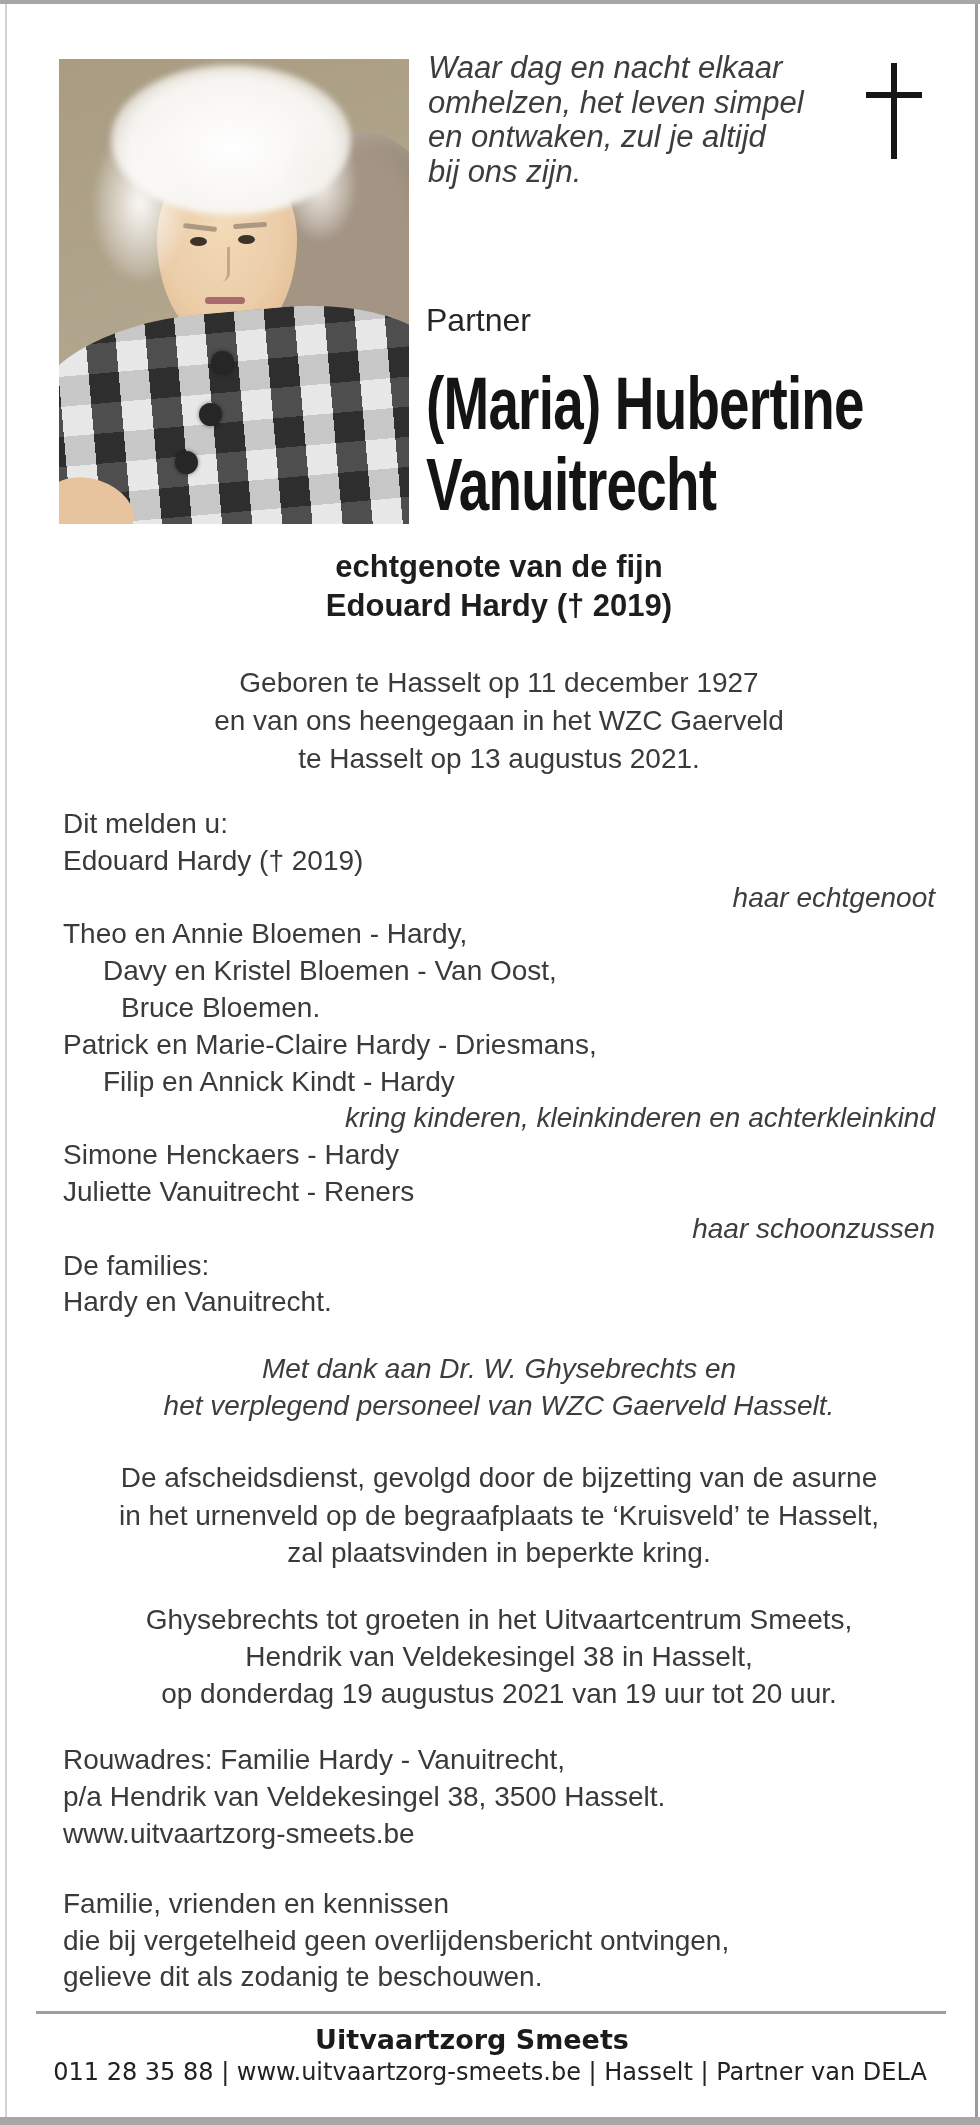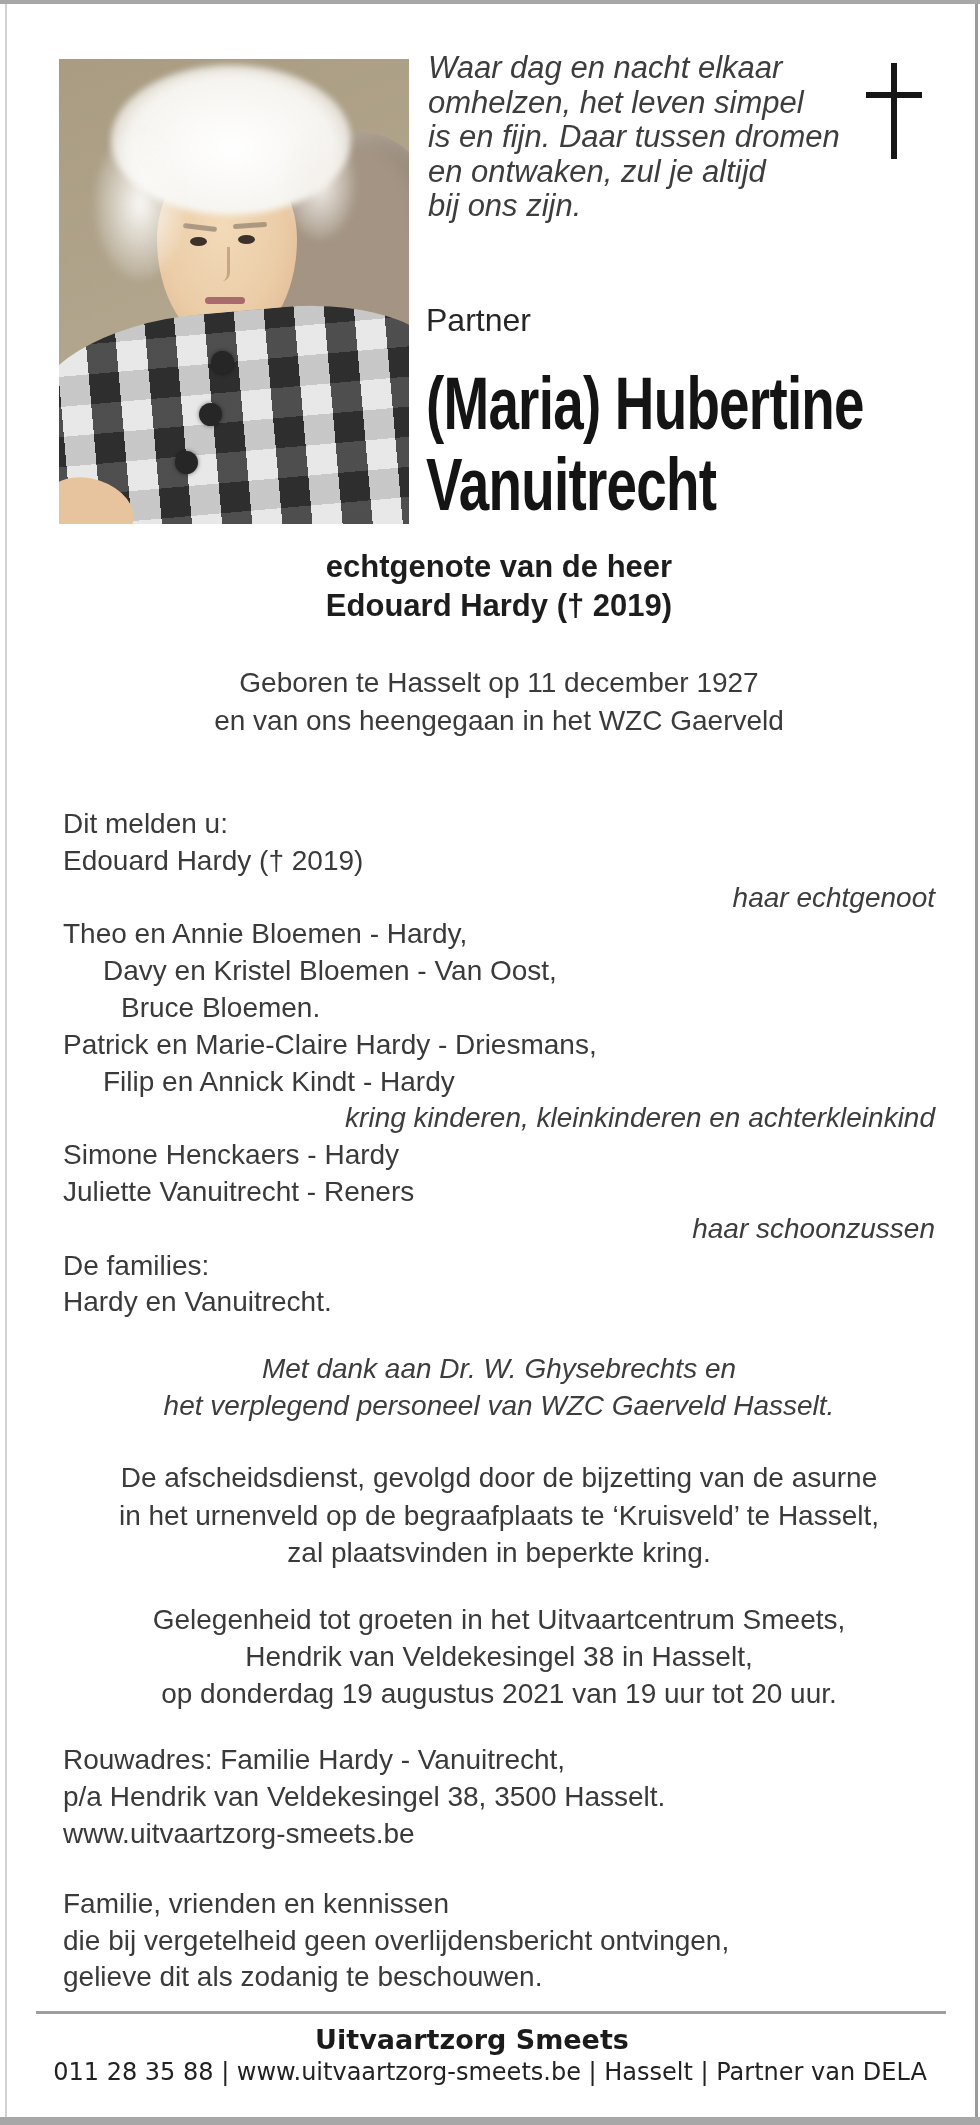--- a/index.html
+++ b/index.html
@@ -108,45 +108,45 @@
     <div class="sweater"></div>
     <div class="button btn1"></div>
     <div class="button btn2"></div>
     <div class="button btn3"></div>
     <div class="hand"></div>
   </div>
 
   <div class="quote">
     <div>Waar dag en nacht elkaar</div>
     <div>omhelzen, het leven simpel</div>
-    <div>is en fijn. Daar tussen dromen</div>
     <div>en ontwaken, zul je altijd</div>
     <div>bij ons zijn.</div>
   </div>
 
   <div class="cross">
     <div class="v"></div>
     <div class="h"></div>
   </div>
 
   <div class="salutation">Partner</div>
 
   <div class="deceased-name">
     <div>(Maria) Hubertine</div>
     <div>Vanuitrecht</div>
   </div>
 
   <div class="relation">
-    <div>echtgenote van de heer</div>
+    <div>echtgenote van de fijn</div>
     <div>Edouard Hardy († 2019)</div>
   </div>
 
   <div class="centerblock life">
     <div>Geboren te Hasselt op 11 december 1927</div>
     <div>en van ons heengegaan in het WZC Gaerveld</div>
+    <div>te Hasselt op 13 augustus 2021.</div>
   </div>
 
   <div class="family">
     <div>Dit melden u:</div>
     <div>Edouard Hardy († 2019)</div>
     <div class="fam-attrib">haar echtgenoot</div>
     <div>Theo en Annie Bloemen - Hardy,</div>
     <div class="fam-indent1">Davy en Kristel Bloemen - Van Oost,</div>
     <div class="fam-indent2">Bruce Bloemen.</div>
     <div>Patrick en Marie-Claire Hardy - Driesmans,</div>
@@ -164,21 +164,21 @@
     <div>het verplegend personeel van WZC Gaerveld Hasselt.</div>
   </div>
 
   <div class="centerblock service">
     <div>De afscheidsdienst, gevolgd door de bijzetting van de asurne</div>
     <div>in het urnenveld op de begraafplaats te ‘Kruisveld’ te Hasselt,</div>
     <div>zal plaatsvinden in beperkte kring.</div>
   </div>
 
   <div class="centerblock visitation">
-    <div>Gelegenheid tot groeten in het Uitvaartcentrum Smeets,</div>
+    <div>Ghysebrechts tot groeten in het Uitvaartcentrum Smeets,</div>
     <div>Hendrik van Veldekesingel 38 in Hasselt,</div>
     <div>op donderdag 19 augustus 2021 van 19 uur tot 20 uur.</div>
   </div>
 
   <div class="leftblock mourning">
     <div>Rouwadres: Familie Hardy - Vanuitrecht,</div>
     <div>p/a Hendrik van Veldekesingel 38, 3500 Hasselt.</div>
     <div>www.uitvaartzorg-smeets.be</div>
   </div>
 

